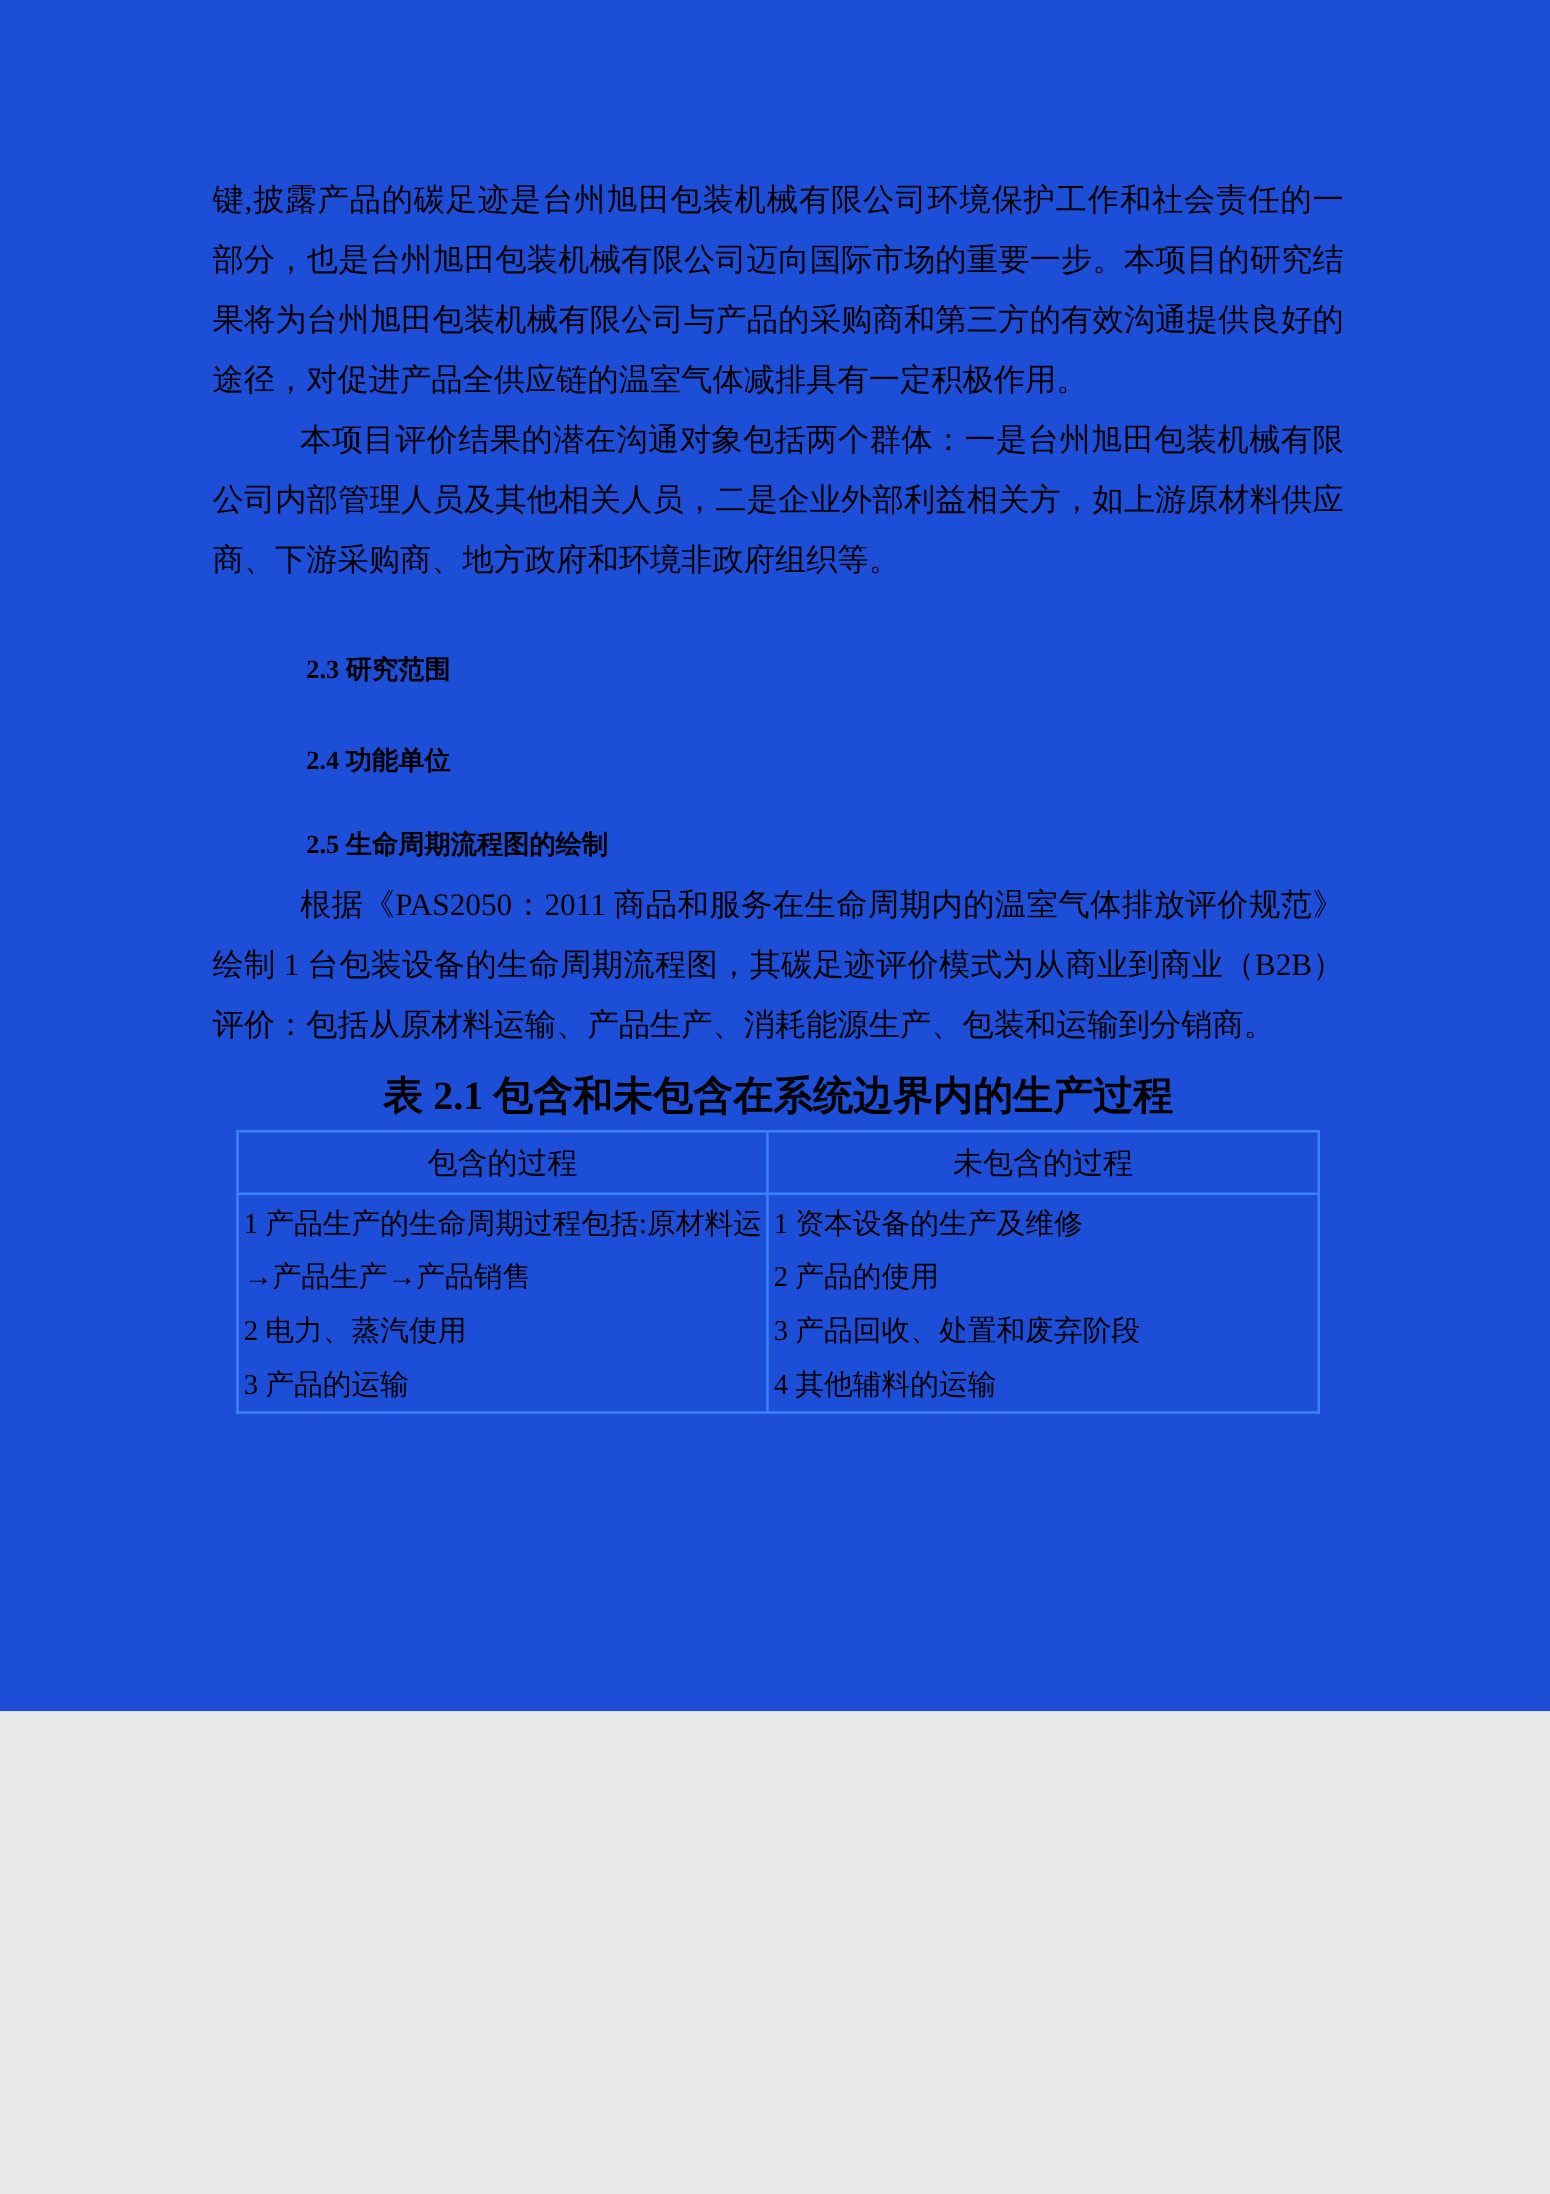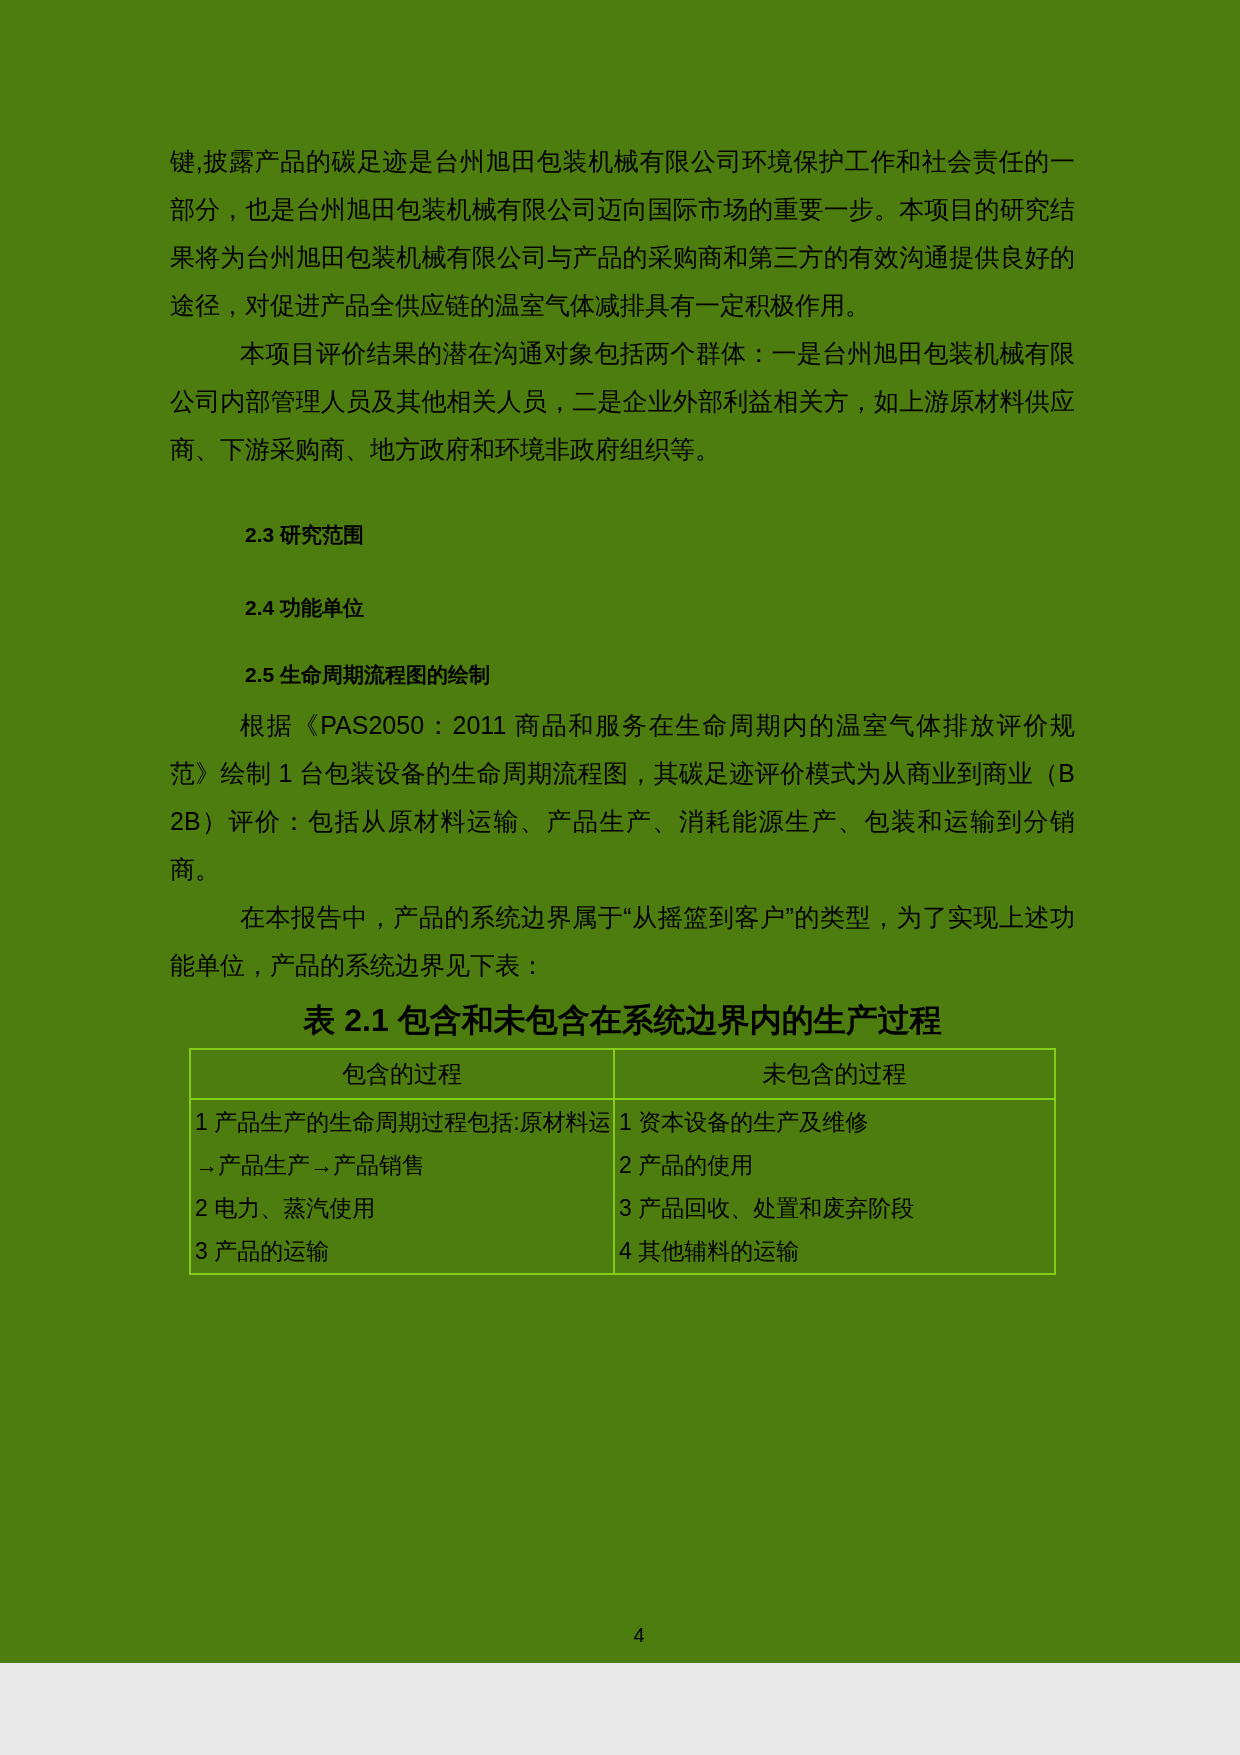--- a/index.html
+++ b/index.html
@@ -3,24 +3,24 @@
 <meta charset="utf-8">
 <style>
   html, body {
     margin: 0;
     padding: 0;
     background: #e8e8e8;
   }
   .page {
     position: relative;
     width: 1240px;
-    height: 1663px;
+    height: 1369px;
     margin: 0 auto;
-    background: #4d7c0f;
-    font-family: Liberation Sans, sans-serif;
+    background: #1d4ed8;
+    font-family: Liberation Serif, serif;
     color: #000000;
     overflow: hidden;
   }
   .content {
     position: absolute;
     top: 137px;
     left: 170px;
     width: 905px;
   }
   p.body-text {
@@ -55,21 +55,21 @@
     line-height: 40px;
     text-align: center;
   }
   table.boundary-table {
     margin: 8px 0 0 19px;
     width: 867px;
     border-collapse: collapse;
     table-layout: fixed;
   }
   table.boundary-table, .boundary-table th, .boundary-table td {
-    border: 2px solid #84cc16;
+    border: 2px solid #3b82f6;
   }
   .boundary-table th {
     height: 46px;
     font-size: 24px;
     font-weight: normal;
     text-align: center;
     vertical-align: middle;
   }
   .boundary-table col.col-included { width: 423px; }
   .boundary-table col.col-excluded { width: 440px; }
@@ -108,21 +108,20 @@
     <h2 class="section-heading mt-23">2.3 研究范围</h2>
 
 
     <h2 class="section-heading mt-24">2.4 功能单位</h2>
 
 
     <h2 class="section-heading mt-25">2.5 生命周期流程图的绘制</h2>
 
     <p class="body-text indented mt-p5">根据《PAS2050：2011 商品和服务在生命周期内的温室气体排放评价规范》绘制 1 台包装设备的生命周期流程图，其碳足迹评价模式为从商业到商业（B2B）评价：包括从原材料运输、产品生产、消耗能源生产、包装和运输到分销商。</p>
 
-    <p class="body-text indented mt-p6">在本报告中，产品的系统边界属于“从摇篮到客户”的类型，为了实现上述功能单位，产品的系统边界见下表：</p>
 
     <div class="table-caption">表 2.1 包含和未包含在系统边界内的生产过程</div>
 
     <table class="boundary-table">
       <colgroup>
         <col class="col-included">
         <col class="col-excluded">
       </colgroup>
       <thead>
         <tr>

